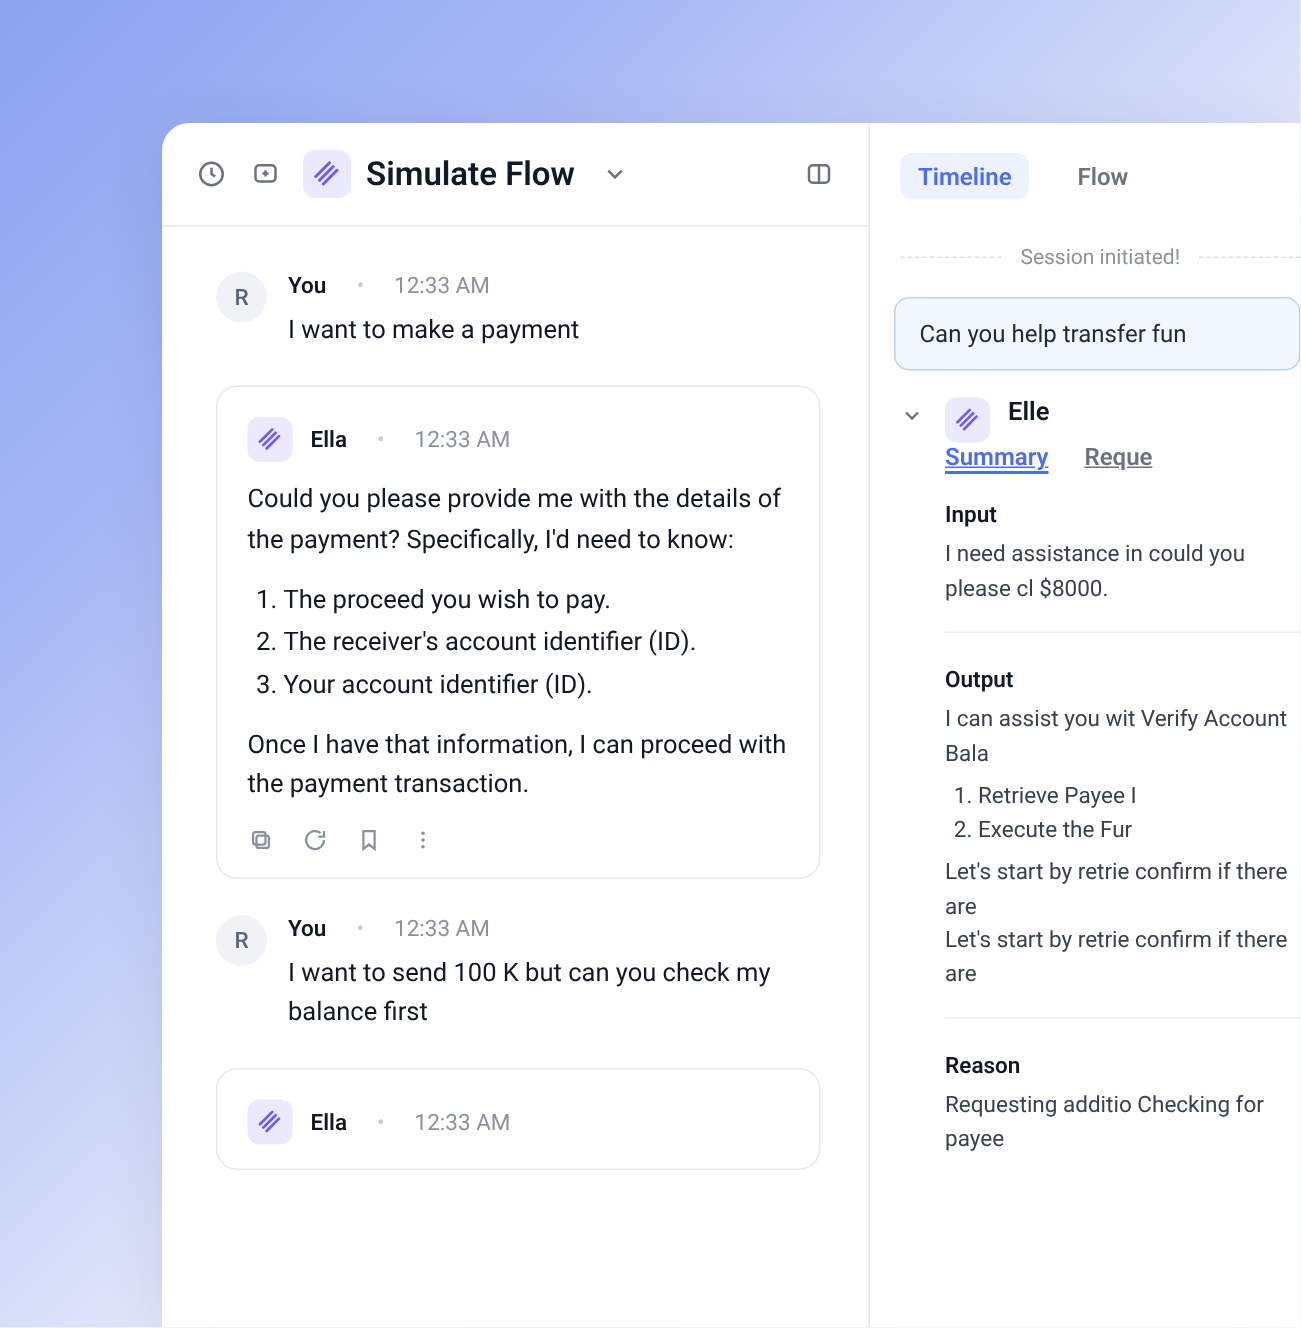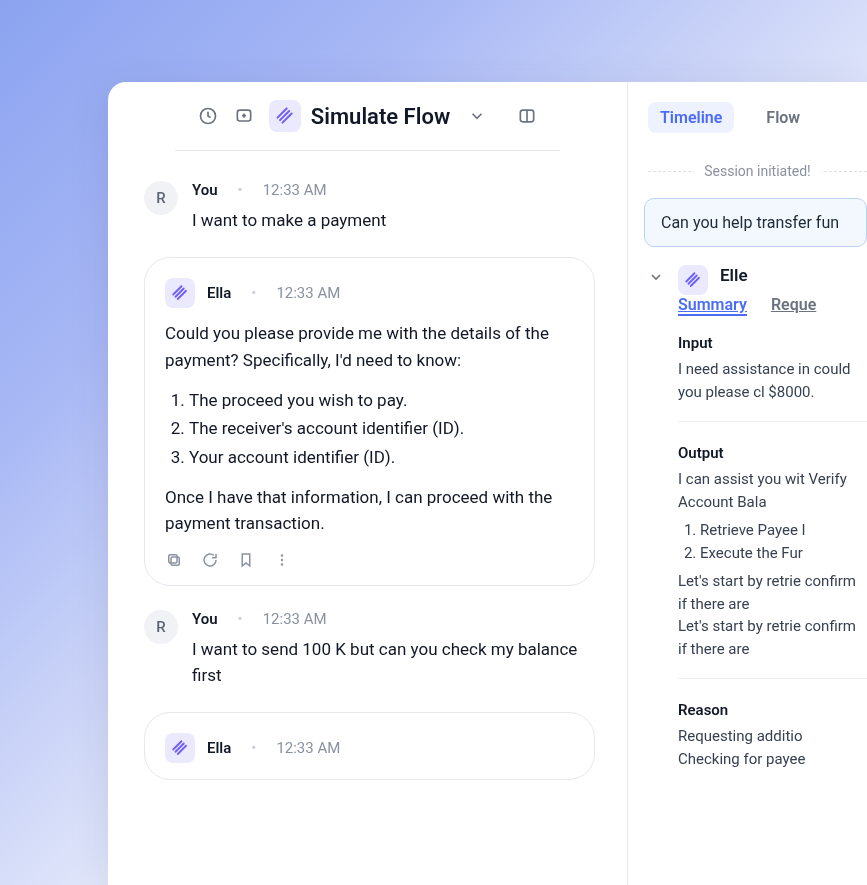--- a/index.html
+++ b/index.html
@@ -17,25 +17,24 @@
   left: 108px;
   right: 0;
   bottom: 0;
   background: #fff;
   border-radius: 18px 0 0 0;
   box-shadow: 0 8px 40px rgba(50,50,100,0.12);
   display: flex;
   overflow: hidden;
 }
 .left-panel {
-  width: 520px;
+  width: 472px;
   border-right: 1px solid #e6e8ee;
   display: flex;
   flex-direction: column;
-  align-items: center;
 }
 .header {
   display: flex;
   align-items: center;
   padding: 18px 22px;
   border-bottom: 1px solid #e6e8ee;
   gap: 14px;
 }
 .header-icon-btn {
   width: 22px;
@@ -104,21 +103,21 @@
 .msg-name { font-weight: 600; color: #111827; }
 .dot-sep { color: #c8ccd6; }
 .msg-time { color: #8a91a0; }
 .msg-text {
   font-size: 17px;
   color: #111827;
   line-height: 1.55;
 }
 .bot-card {
   border: 1px solid #e6e8ee;
-  border-radius: 26px;
+  border-radius: 14px;
   padding: 20px 20px 16px 20px;
   margin-bottom: 24px;
 }
 .bot-card .avatar { width: 30px; height: 30px; }
 .bot-card-head {
   display: flex;
   align-items: center;
   gap: 12px;
   margin-bottom: 12px;
 }

